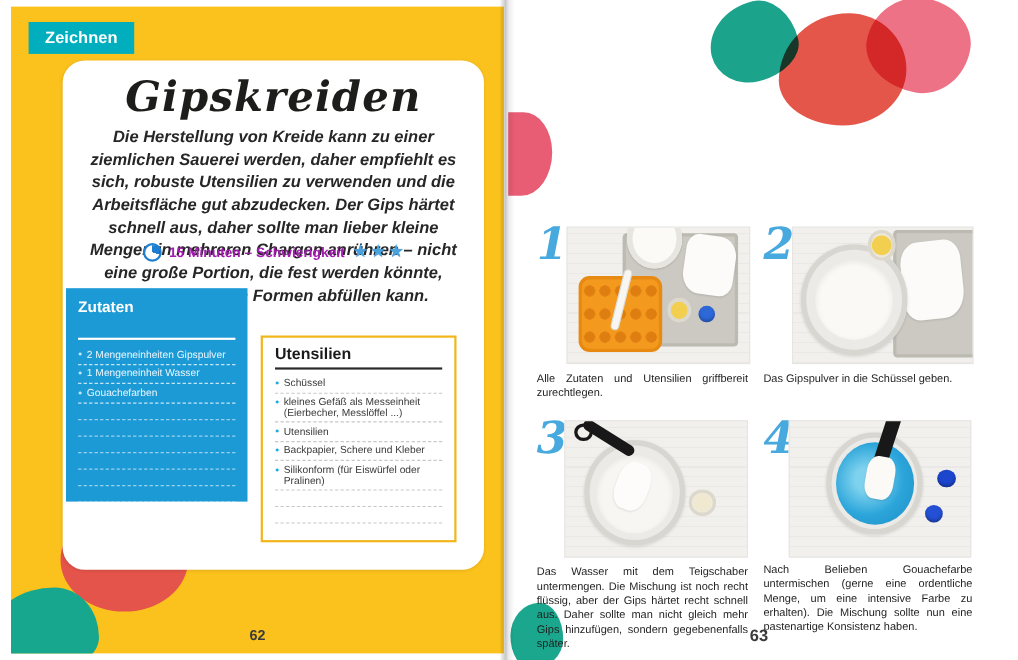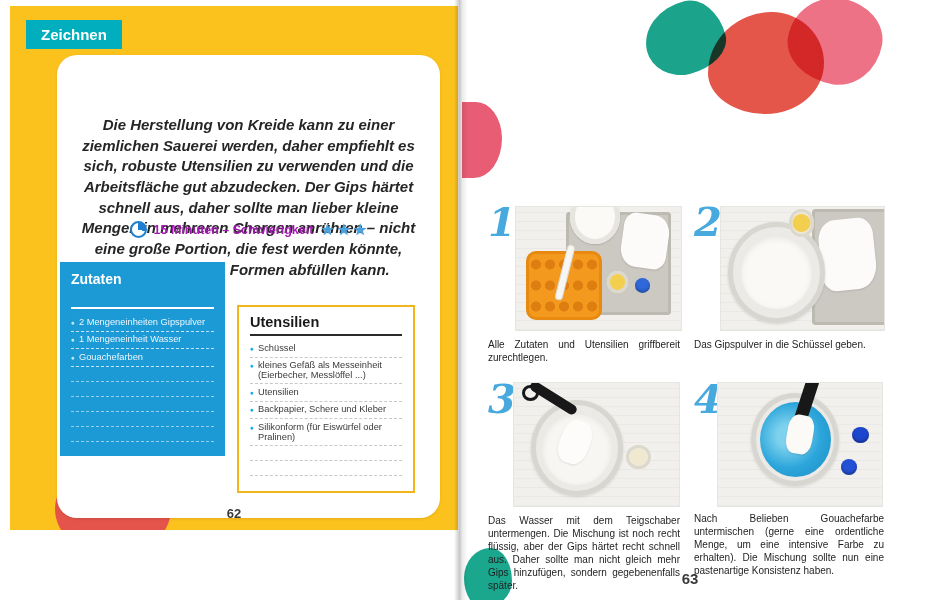--- a/index.html
+++ b/index.html
@@ -1,21 +1,21 @@
 <!DOCTYPE html>
 <html><head>
 <meta charset="utf-8">
 <title>Gipskreiden</title>
 <style>
   * { margin:0; padding:0; box-sizing:border-box; }
   body { background:#ffffff; font-family:"Liberation Sans", sans-serif; }
   .book { position:relative; width:925px; height:600px; background:#ffffff; overflow:hidden; }
 
   
-  .page-left { position:absolute; left:10px; top:6px; width:448px; height:524px;
+  .page-left { position:absolute; left:10px; top:6px; width:448px; height:588px;
                background:#FBC21D; overflow:hidden; }
   .badge { position:absolute; left:16px; top:14px; z-index:4; background:#00AEBD;
            color:#fff; font-weight:bold; font-size:15px; padding:6px 15px; }
   .card { position:absolute; left:47px; top:49px; width:383px; height:463px;
           background:#ffffff; border-radius:20px; z-index:2; box-shadow:0 1px 3px rgba(0,0,0,.10); }
   .title { position:absolute; top:10px; left:0; width:100%; text-align:center;
            font-family:"DejaVu Serif", serif; font-style:italic; font-weight:bold;
            font-size:38px; color:#1d1d1b; letter-spacing:1px; }
   .intro { position:absolute; top:60px; left:17px; width:349px; text-align:center;
            font-style:italic; font-weight:bold; font-size:15px; line-height:1.38; color:#262626; }
@@ -94,20 +94,21 @@
 <div class="book">
 
   <div class="page-left">
 
     <div class="badge">Zeichnen</div>
 
     <div class="blob blob-red-l"></div>
     <div class="blob blob-teal-l"></div>
 
     <div class="card">
+      <div class="title">Gipskreiden</div>
       <div class="intro">Die Herstellung von Kreide kann zu einer ziemlichen Sauerei werden, daher empfiehlt es sich, robuste Utensilien zu verwenden und die Arbeitsfläche gut abzudecken. Der Gips härtet schnell aus, daher sollte man lieber kleine Mengen in mehreren Chargen anrühren – nicht eine große Portion, die fest werden könnte, bevor man sie in Formen abfüllen kann.</div>
 
       <div class="timerow">
         <div class="timer-icon"></div>
         <span class="time-label">15 Minuten – Schwierigkeit</span>
         <span class="stars">
             <span class="star">★</span>
             <span class="star">★</span>
             <span class="star">★</span>
           </span>

